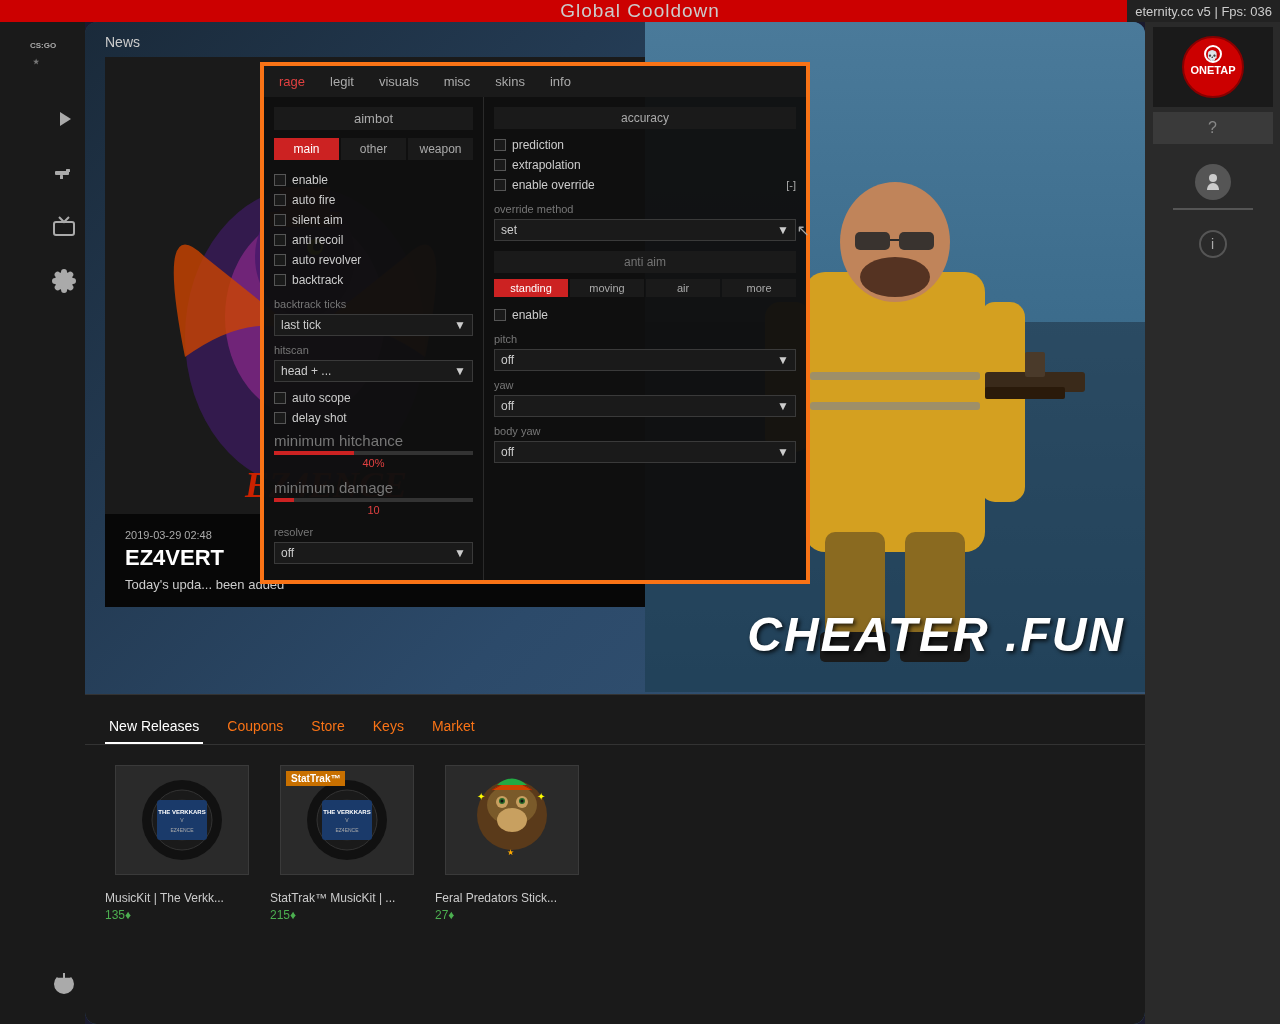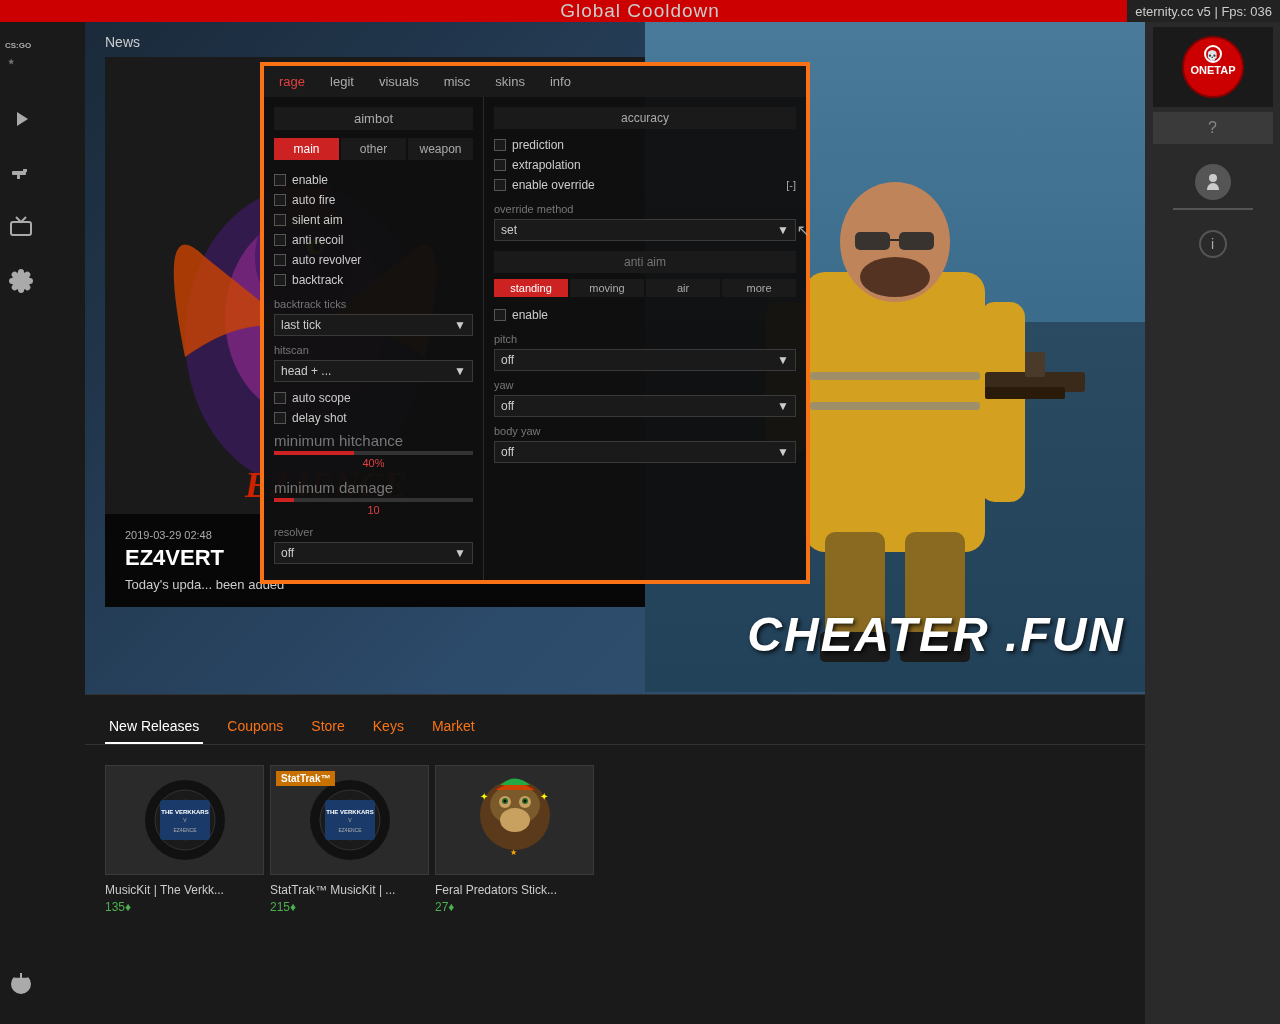--- a/index.html
+++ b/index.html
@@ -44,21 +44,21 @@
     
     #left-sidebar {
       position: absolute;
       left: 0;
       top: 22px;
       width: 85px;
       height: calc(1024px - 22px);
       background: #1a1a1a;
       display: flex;
       flex-direction: column;
-      align-items: flex-start;
+      align-items: flex-end;
       padding-top: 10px;
       z-index: 10;
     }
     #csgo-logo {
       width: 60px;
       height: 40px;
       margin-bottom: 20px;
       display: flex;
       align-items: center;
       justify-content: center;
@@ -157,20 +157,21 @@
 
     
     #main-content {
       position: absolute;
       left: 85px;
       top: 22px;
       right: 135px;
       height: calc(1024px - 22px);
       background: #2c3e50;
       overflow: hidden;
+      border-radius: 12px;
     }
 
     
     #hero-bg {
       position: absolute;
       top: 0;
       left: 0;
       right: 0;
       bottom: 0;
       background: linear-gradient(135deg, #1a2a3a 0%, #2c4a6a 50%, #3a5a7a 100%);
@@ -282,44 +283,45 @@
       gap: 15px;
       padding: 20px;
       overflow-x: hidden;
     }
 
     .shop-item {
       width: 150px;
       cursor: pointer;
     }
     .shop-item-image {
-      width: 159px;
+      width: 134px;
       height: 110px;
       background: #2a2a2a;
       border: 1px solid #3a3a3a;
       display: flex;
       align-items: center;
       justify-content: center;
       position: relative;
       overflow: hidden;
+      margin-left: 10px;
     }
     .stattrak-badge {
       position: absolute;
       top: 5px;
       left: 5px;
       background: #c87000;
       color: white;
       font-size: 10px;
       padding: 2px 5px;
       font-weight: bold;
     }
     .shop-item-name {
       color: #ccc;
       font-size: 12px;
-      margin-top: 8px;
+      margin-top: 16px;
     }
     .shop-item-price {
       font-size: 12px;
       margin-top: 3px;
     }
     .price-green { color: #4CAF50; }
 
     
     #cheat-menu {
       position: absolute;

